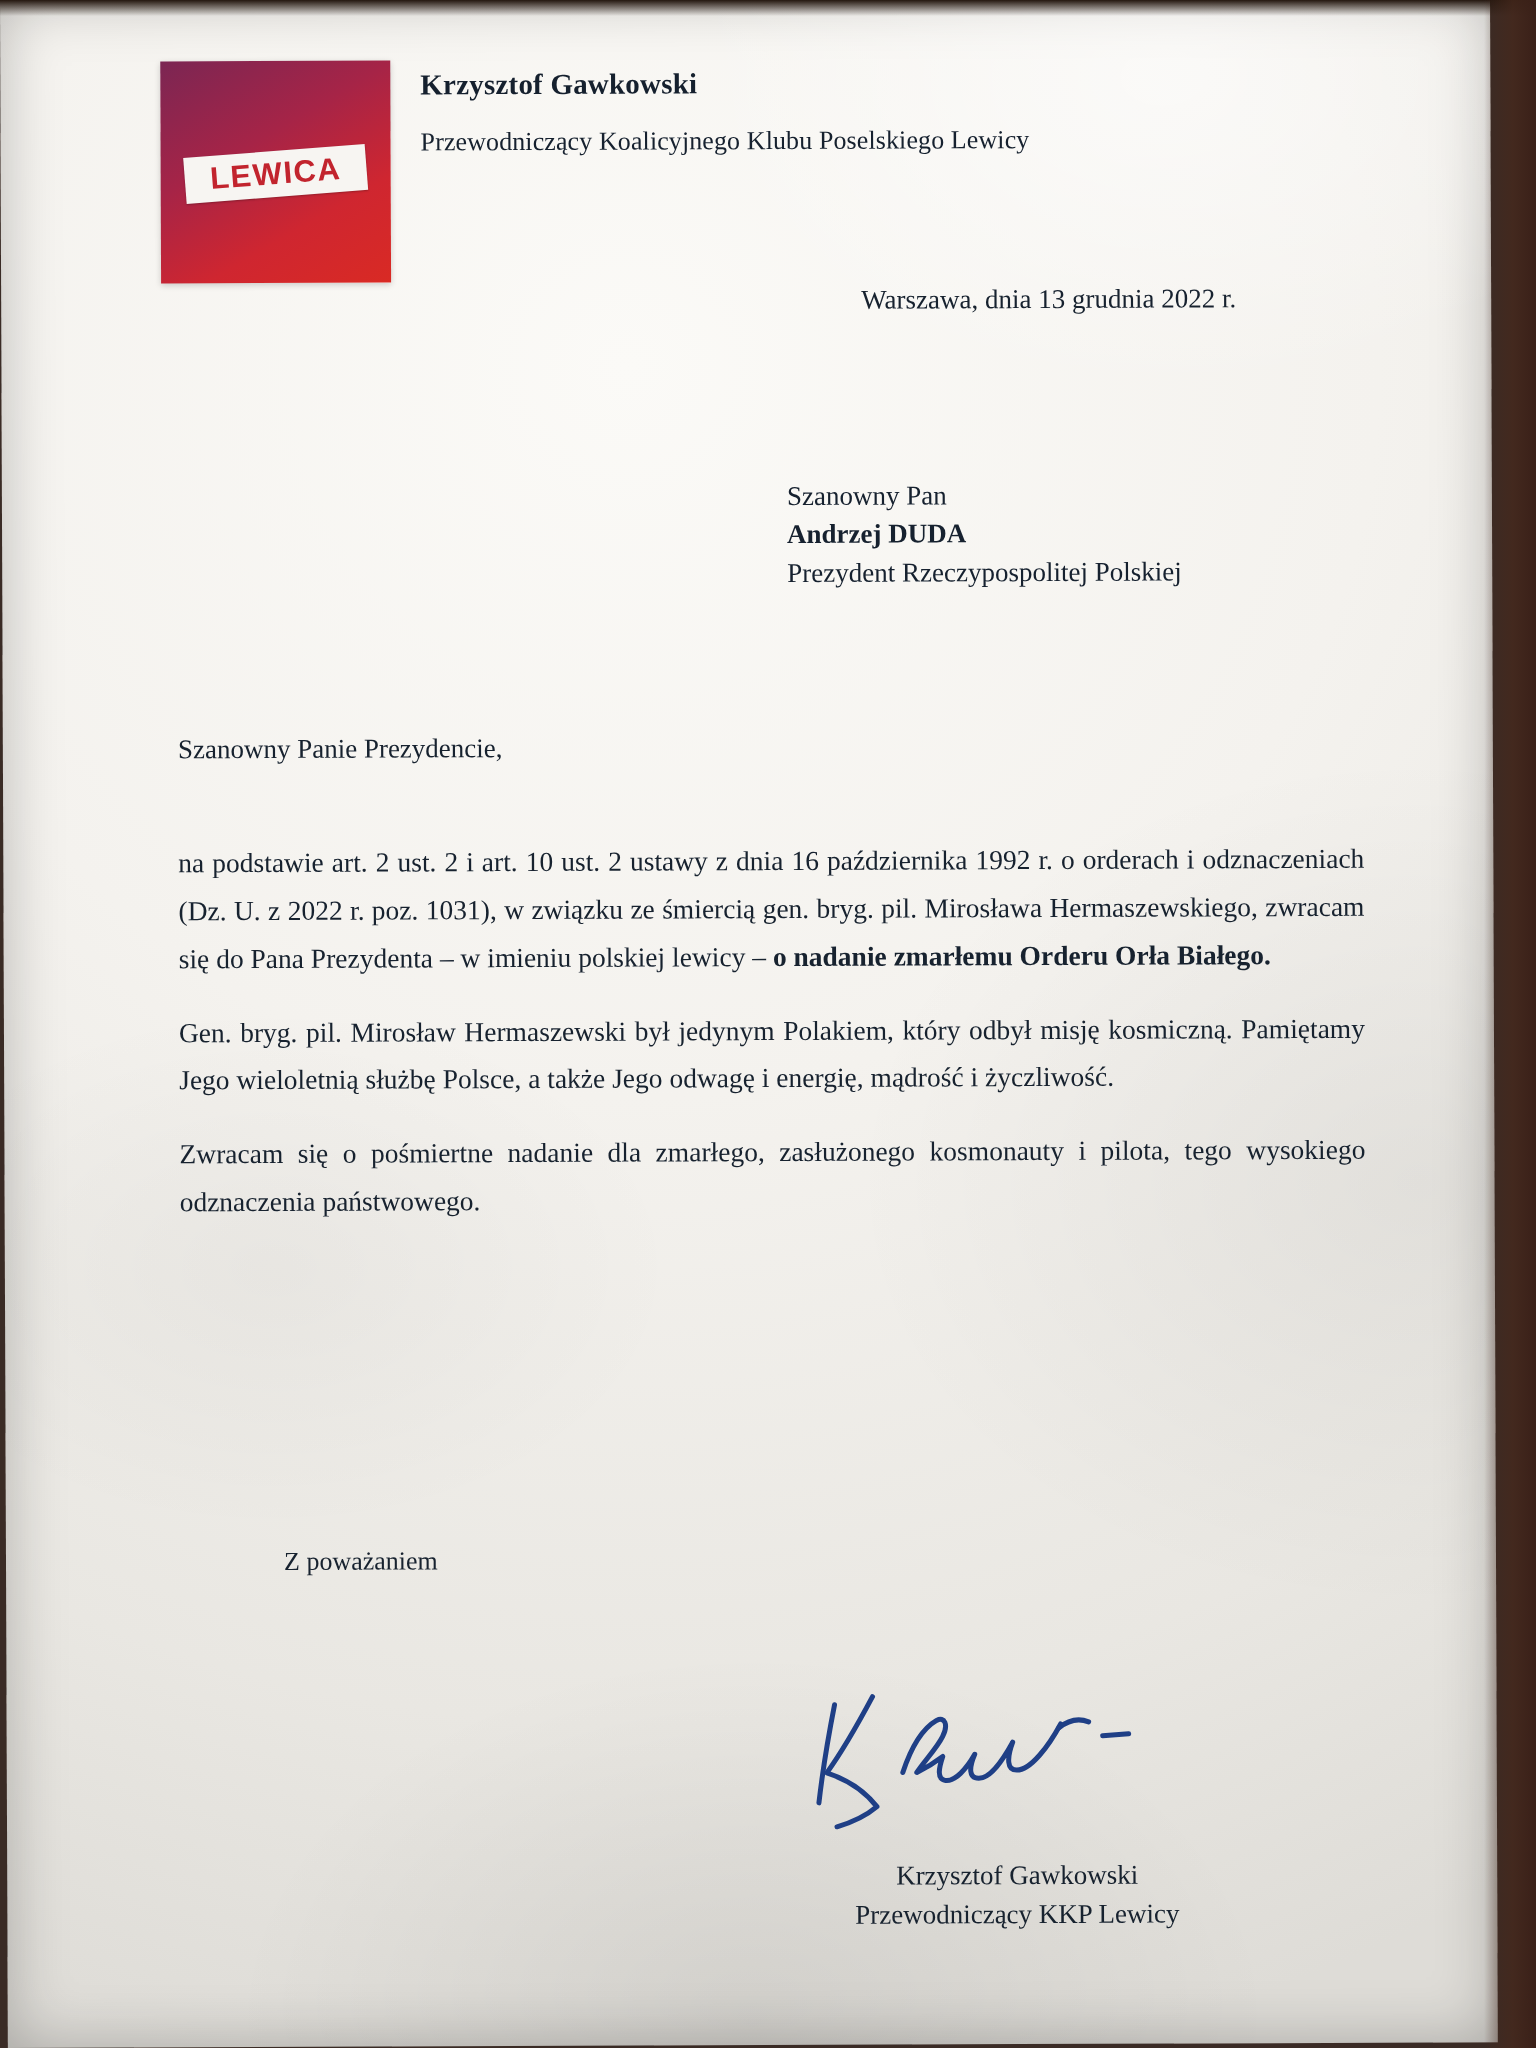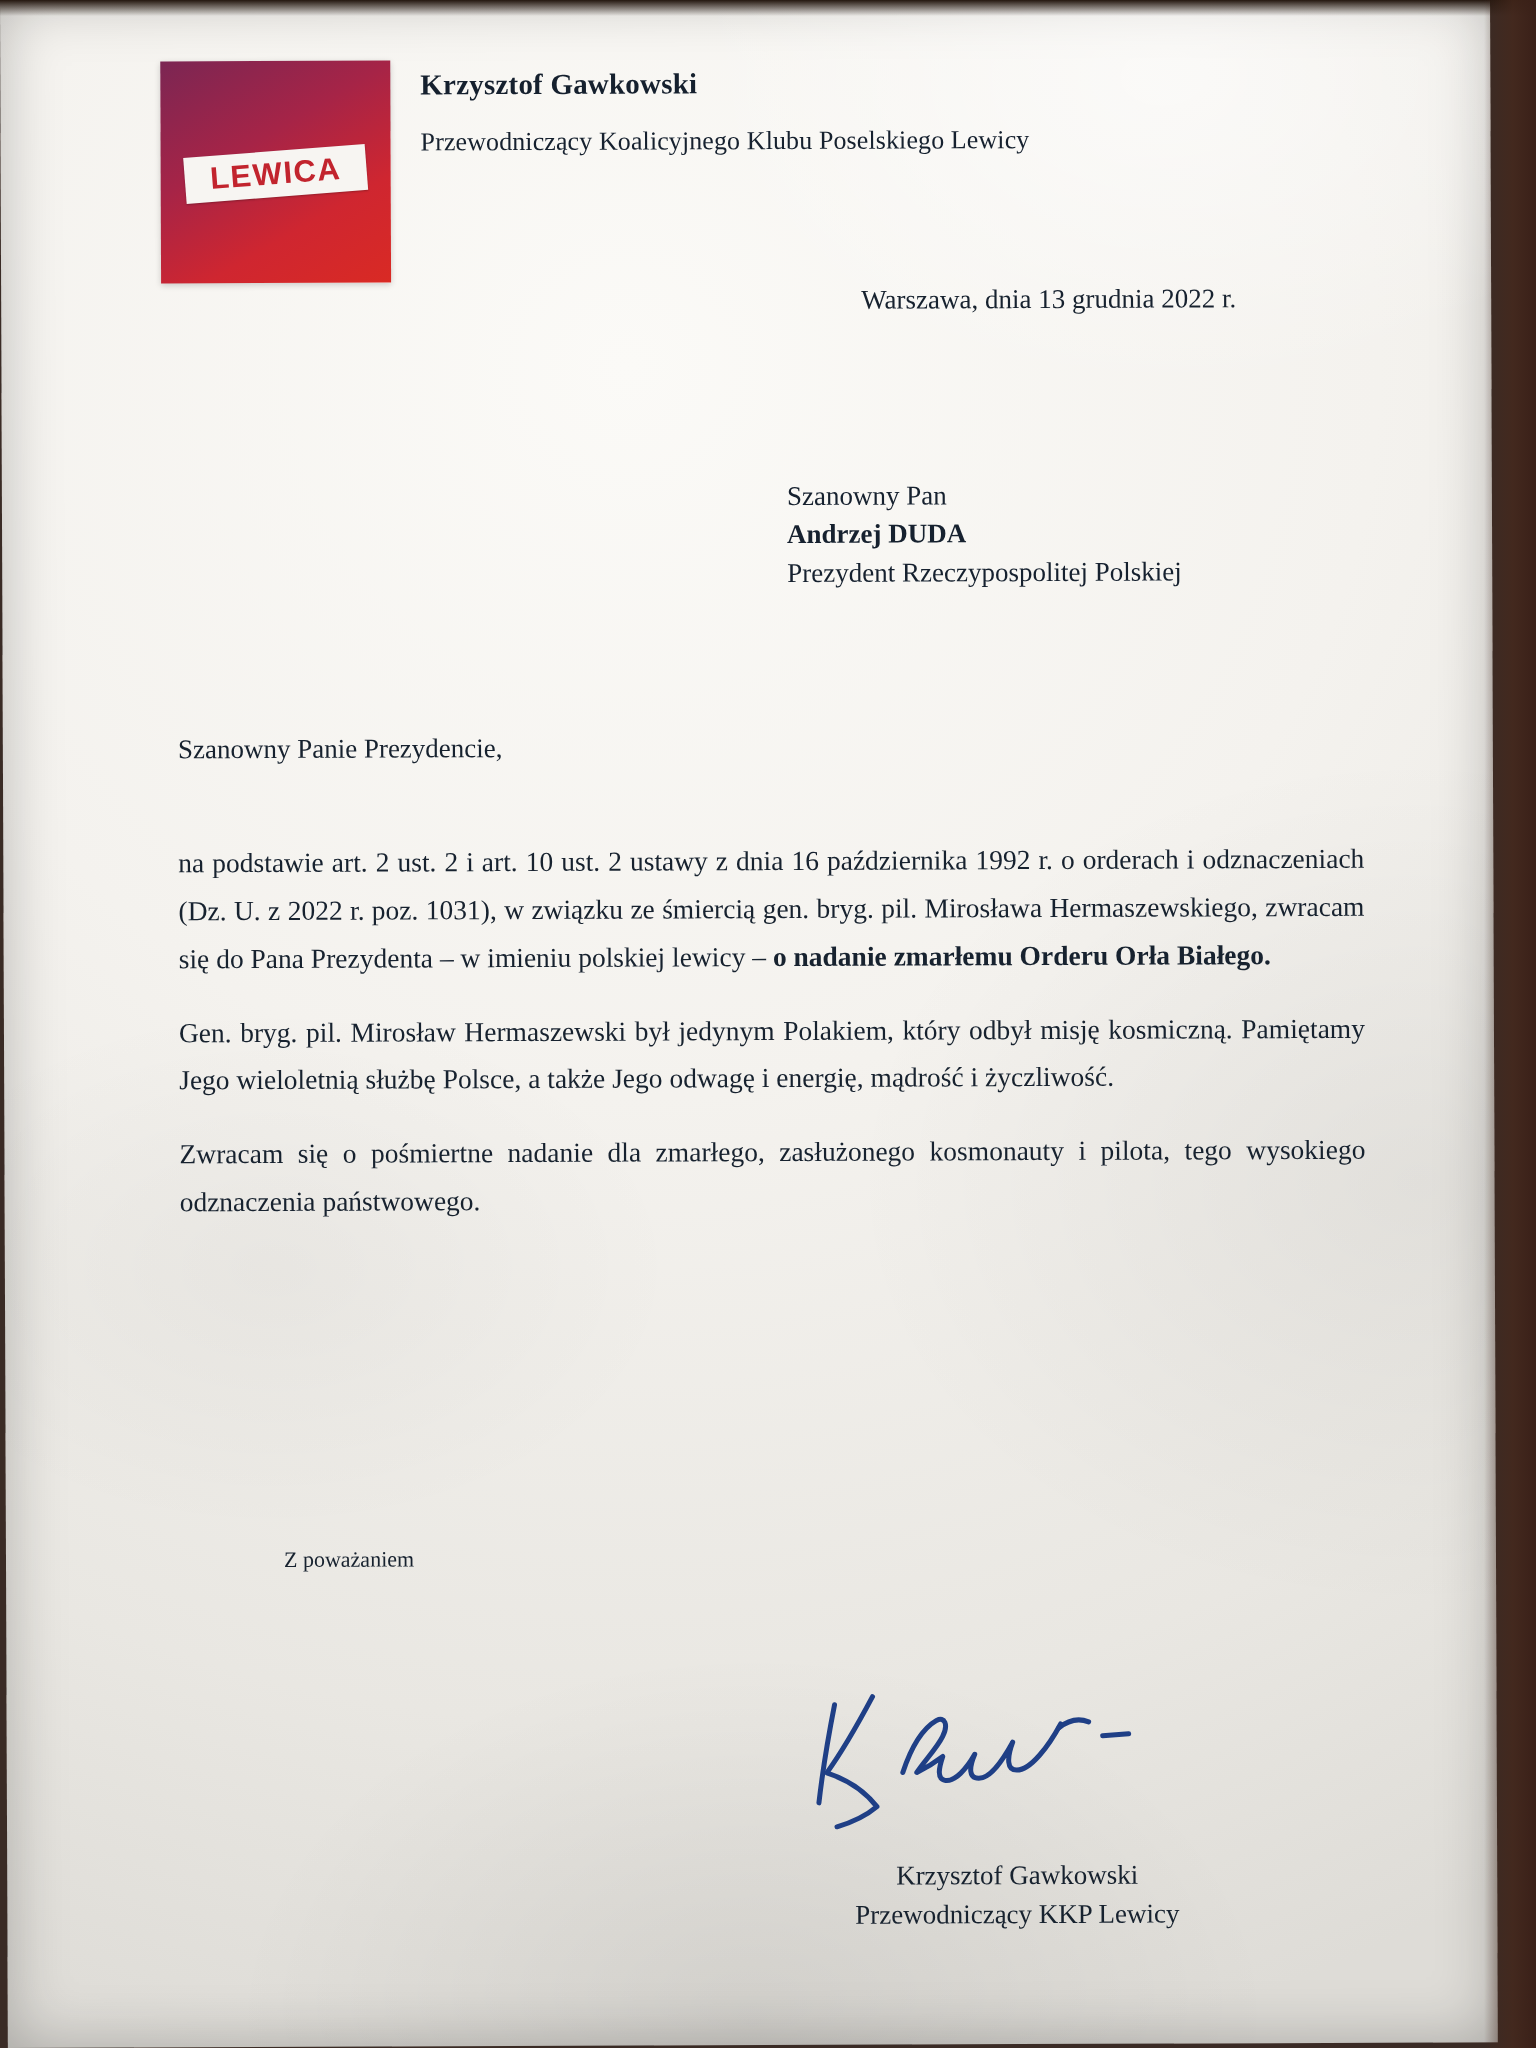--- a/index.html
+++ b/index.html
@@ -166,21 +166,21 @@
   }
   .body p { margin: 0 0 26px 0; }
   .body p:last-child { margin-bottom: 0; }
   .body b { font-weight: bold; }
 
   
   .closing {
     position: absolute;
     left: 278px;
     top: 1548px;
-    font-size: 22px;
+    font-size: 26px;
     color: #17222f;
   }
   .signature {
     position: absolute;
     left: 800px;
     top: 1680px;
     width: 340px;
     height: 170px;
   }
   .sig-block {

